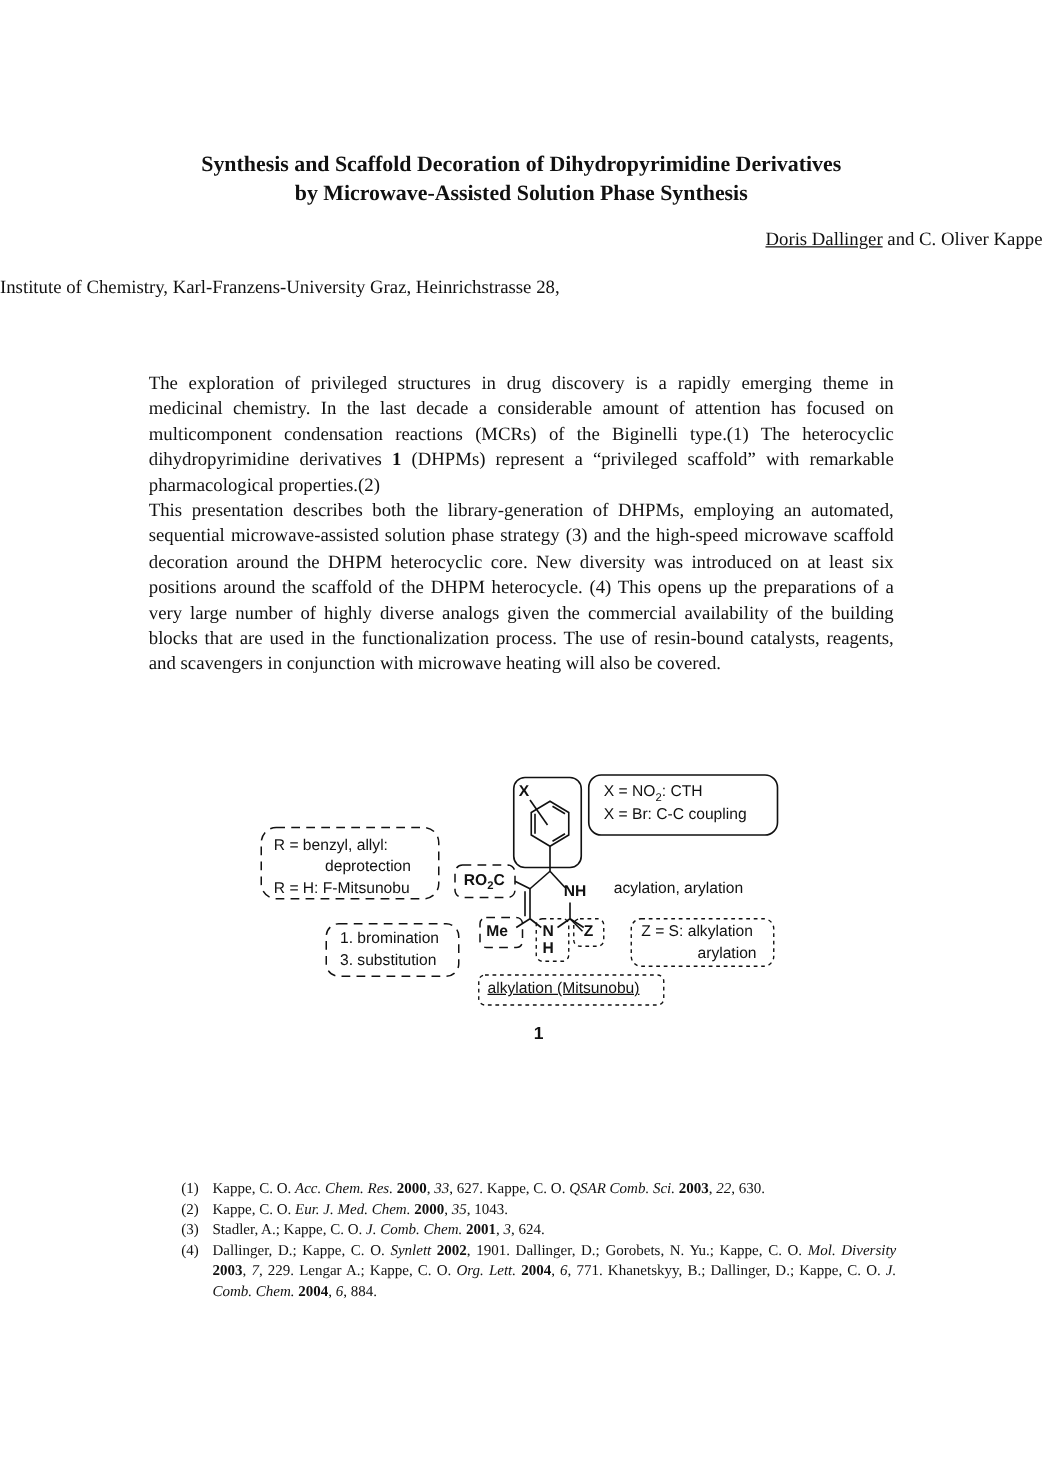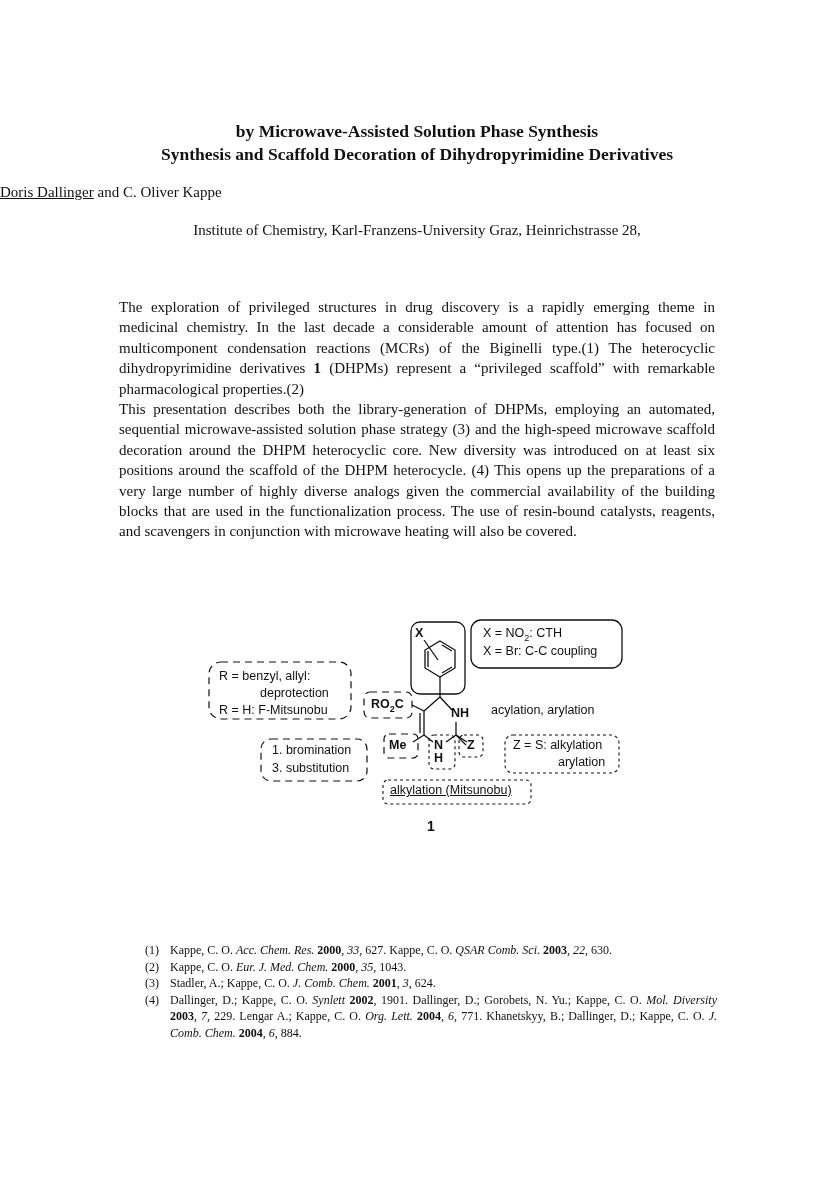--- a/index.html
+++ b/index.html
@@ -1,42 +1,42 @@
 <!DOCTYPE html>
 <html><head>
 <meta charset="utf-8">
 <style>
   html, body { margin: 0; padding: 0; background: #ffffff; }
   body { width: 834px; height: 1181px; position: relative; overflow: hidden; color: #111; font-family: "Liberation Serif", serif; }
   .title { position: absolute; left: 0; width: 834px; top: 120px; text-align: center; font-weight: bold; font-size: 17.5px; line-height: 23px; }
-  .authors { position: absolute; left: 0; width: 834px; top: 184px; text-align: left; font-size: 15px; }
+  .authors { position: absolute; left: 0; width: 834px; top: 184px; text-align: right; font-size: 15px; }
   .authors .presenter { text-decoration: underline; }
-  .affil { position: absolute; left: 0; width: 834px; top: 220px; text-align: center; font-size: 15px; line-height: 20px; }
+  .affil { position: absolute; left: 0; width: 834px; top: 220px; text-align: left; font-size: 15px; line-height: 20px; }
   .affil .email { font-style: italic; }
   .affil .email u { text-decoration: underline; }
   .abstract { position: absolute; left: 119px; width: 596px; top: 297px; font-size: 15px; line-height: 20.4px; text-align: justify; }
   .abstract p { margin: 0; }
   .diagram { position: absolute; left: 0; top: 600px; width: 834px; height: 250px; }
   .diagram svg { position: absolute; left: 0; top: 0; }
   .dlabel { position: absolute; font-family: "Liberation Sans", sans-serif; font-size: 12.5px; line-height: 15px; color: #111; white-space: nowrap; }
   .dbold { font-weight: bold; }
   .cmpd { position: absolute; left: 427px; top: 218px; font-family: "Liberation Sans", sans-serif; font-weight: bold; font-size: 14px; }
   .refs { position: absolute; left: 145px; width: 572px; top: 942px; font-size: 12px; line-height: 16.5px; }
   .ref { display: flex; }
   .ref .num { width: 25px; flex: none; }
   .ref .txt { flex: 1; text-align: justify; }
   i { font-style: italic; }
   b { font-weight: bold; }
 </style>
 </head>
 <body>
 
 <div class="title">
+  <div>Synthesis and Scaffold Decoration of Dihydropyrimidine Derivatives</div>
   <div>by Microwave-Assisted Solution Phase Synthesis</div>
-  <div>Synthesis and Scaffold Decoration of Dihydropyrimidine Derivatives</div>
 </div>
 
 <div class="authors">
   <span class="presenter">Doris Dallinger</span><span> and C. Oliver Kappe</span>
 </div>
 
 <div class="affil">
   <div>Institute of Chemistry, Karl-Franzens-University Graz, Heinrichstrasse 28,</div>
 </div>
 

